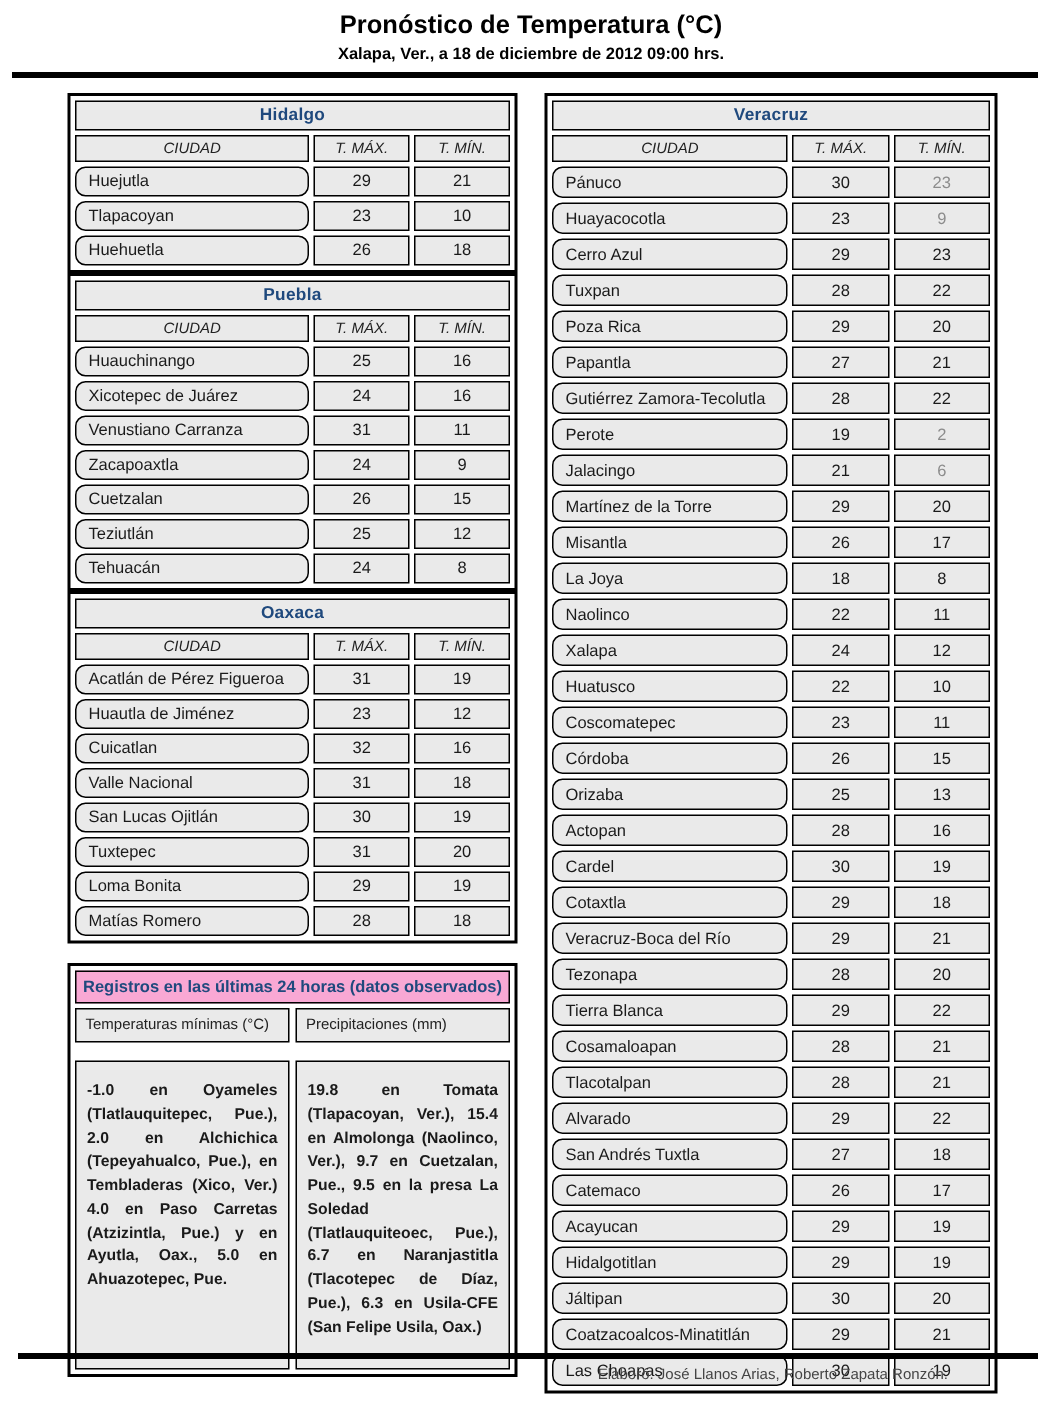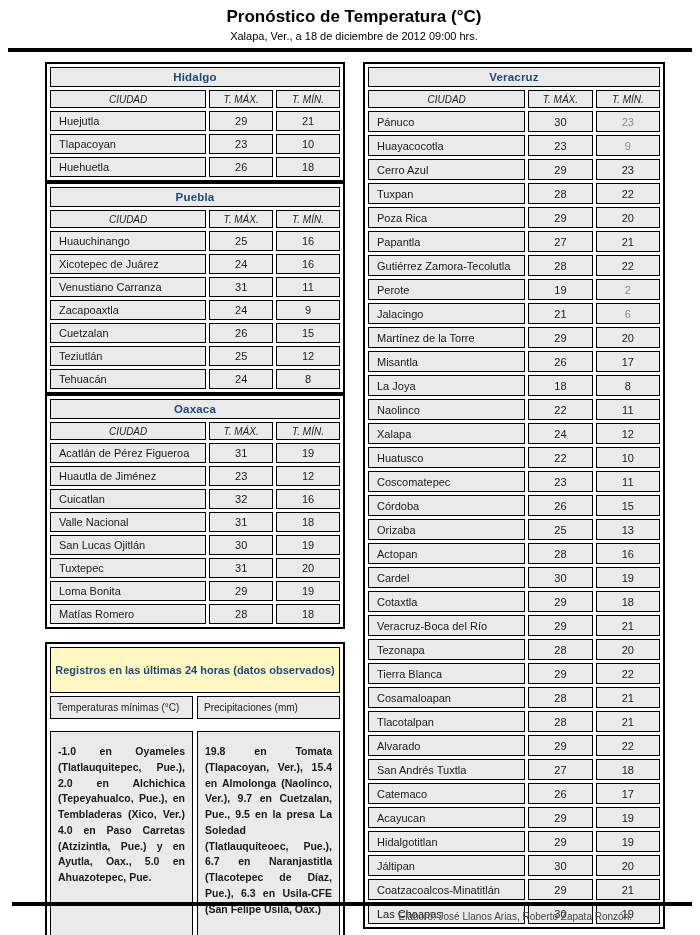--- a/index.html
+++ b/index.html
@@ -1,40 +1,40 @@
 <!DOCTYPE html>
 <html><head>
 <meta charset="utf-8">
 <style>
   html, body { margin:0; padding:0; background:#ffffff; }
   body { width:700px; font-family:"Liberation Sans", sans-serif; }
   .page { position:relative; width:700px; height:935px; background:#fff; overflow:hidden; }
 
   header { text-align:center; padding-top:7px;padding-left:8px; }
   .title { font-size:17px; font-weight:bold; color:#000; margin:0; font-family:"Liberation Sans", sans-serif; }
-  .subtitle { font-size:11px; font-weight:normal; color:#000; margin-top:3px; }
+  .subtitle { font-size:11px; font-weight:bold; color:#000; margin-top:3px; }
 
   .rule { height:4px; background:#000; margin:6px 8px 0 8px; }
 
   .content { display:flex; padding:10px 35px 0 45px; gap:18px; align-items:flex-start; }
   .col-left  { flex:0 0 300px; width:300px; }
   .col-right { flex:0 0 302px; width:302px; }
 
   table.state-table { width:100%; border:2px solid #000; border-collapse:separate; border-spacing:3px; background:#fff; table-layout:fixed; }
   table.state-table th, table.state-table td { border:1.5px solid #000; background:#EAEAEA; overflow:hidden; white-space:nowrap; }
   th.state-hdr { background:#95B3D7; color:#1F497D; font-weight:bold; font-size:11.5px; height:16px; text-align:center; letter-spacing:.2px; }
   th.col-hdr { font-size:10px; font-weight:normal; color:#222; text-align:center; height:14px;font-style:italic; }
-  td.city { text-align:left; padding-left:8px; font-size:11px; color:#1a1a1a; height:16px; }
+  td.city { text-align:left; padding-left:8px; font-size:11px; color:#1a1a1a; height:16px;border-radius:7px; }
   td.val  { text-align:center; font-size:11px; color:#1a1a1a; }
   td.val.muted { color:#8c8c8c; }
   col.c-city { width:55%; } col.c-max { width:22.5%; } col.c-min { width:22.5%; }
   .col-right td.city, .col-right td.val { height:17px; }
 
   .records { border:2px solid #000; margin-top:13px; padding:3px; background:#fff; }
-  .rec-header { border:1.5px solid #000; background:#fef9c3; color:#1F497D; font-weight:bold; font-size:11px; text-align:center; padding:16px 2px; }
+  .rec-header { border:1.5px solid #000; background:#f9a8d4; color:#1F497D; font-weight:bold; font-size:11px; text-align:center; padding:4px 2px; }
   .rec-cols { display:flex; gap:4px; margin-top:3px; }
   .rec-col { flex:1; display:flex; flex-direction:column; gap:12px; min-width:0; }
   .rec-col-header { border:1.5px solid #000; background:#EAEAEA; font-size:10px; color:#222; padding:5px 6px; }
   .rec-col-body { border:1.5px solid #000; background:#EAEAEA; font-size:10.5px; font-weight:bold; color:#1a1a1a; padding:12px 7px; text-align:justify; height:180px; line-height:1.5; }
 
   .bottom-area { position:absolute; top:902px; left:4px; right:0; }
   .footer-credit { margin-top:5px; text-align:right; padding-right:68px; font-size:10px; color:#444; }
 </style>
 </head>
 <body>

